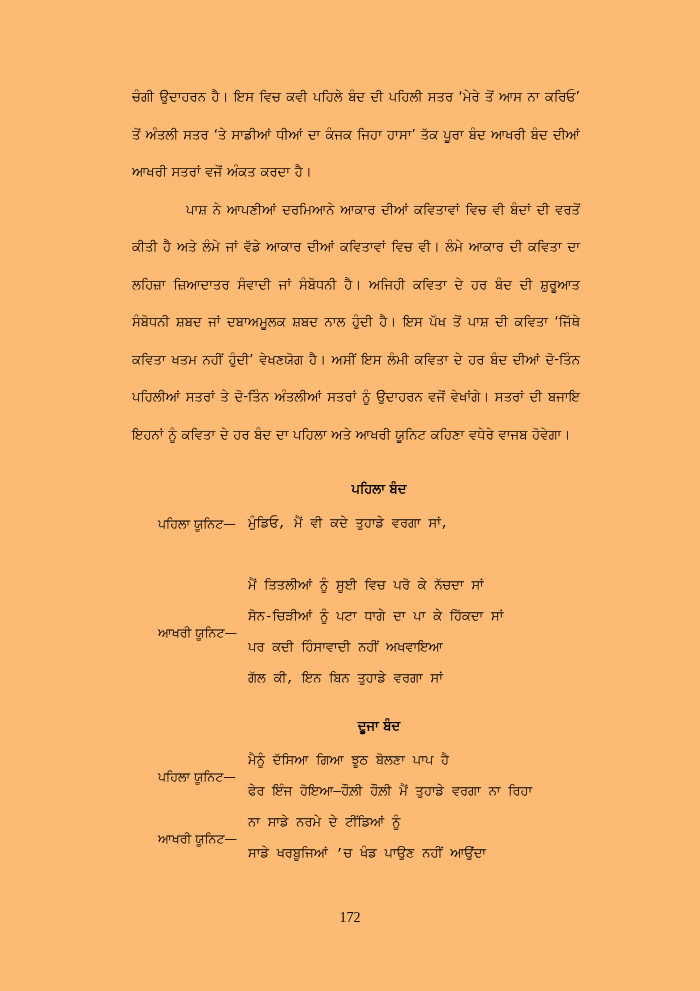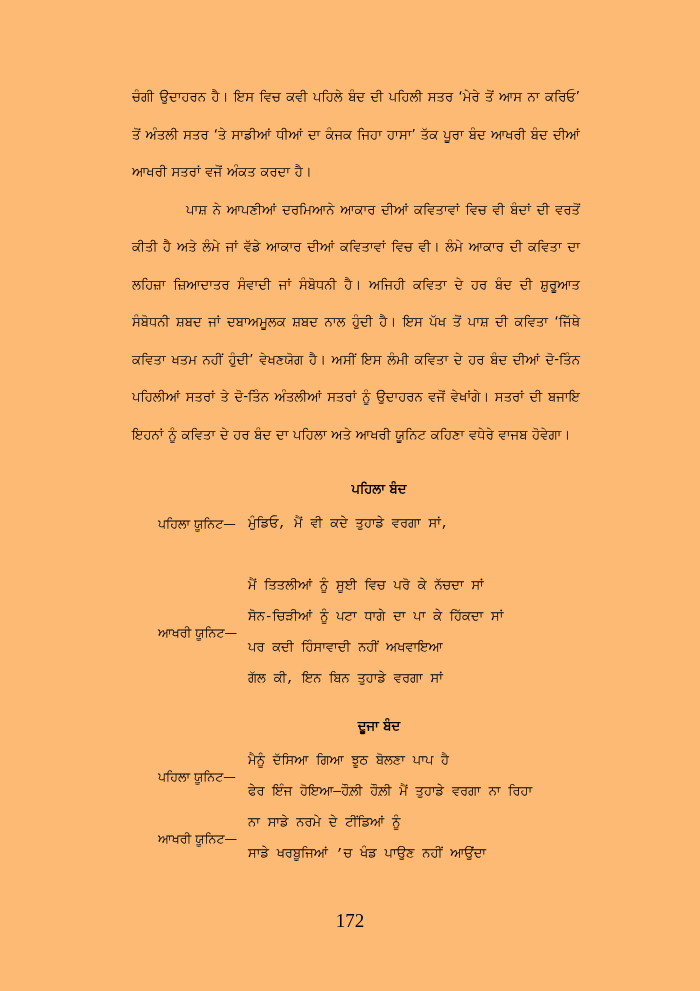--- a/index.html
+++ b/index.html
@@ -95,21 +95,21 @@
     margin-top: 9px;
   }
   
   .page-number {
     position: absolute;
     left: 0;
     right: 0;
     top: 910px;
     text-align: center;
     font-family: "Liberation Serif", serif;
-    font-size: 19px;
+    font-size: 14px;
     color: #000000;
   }
 </style>
 </head>
 <body>
 
 <div class="page">
 
   <div class="content">
 

